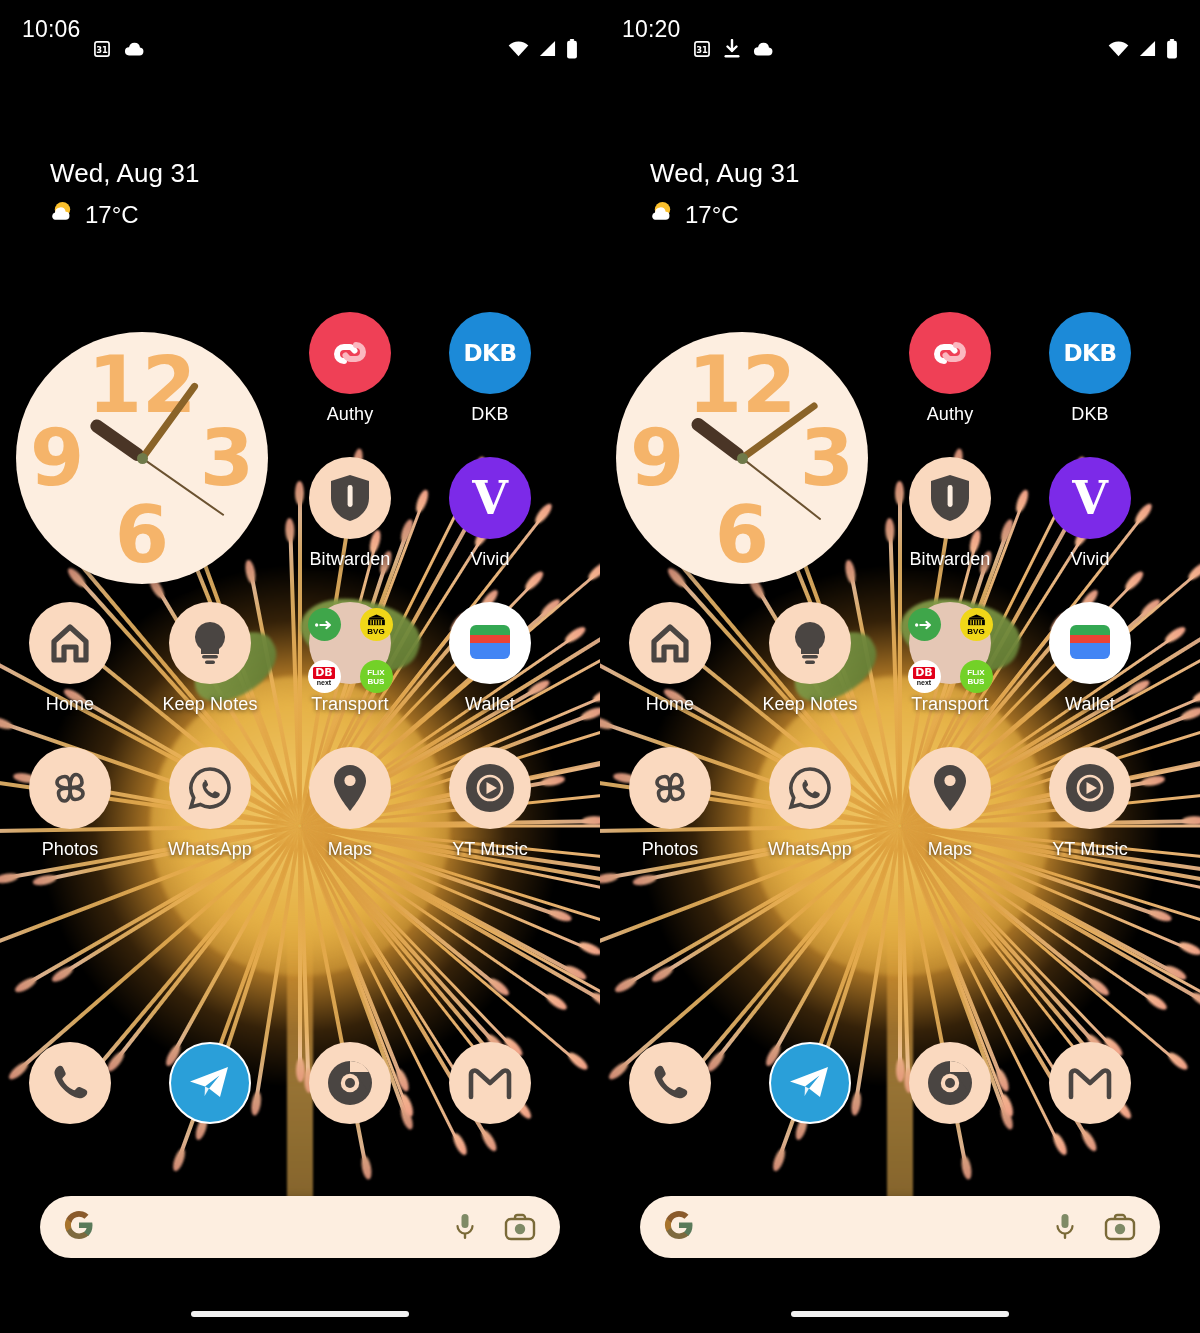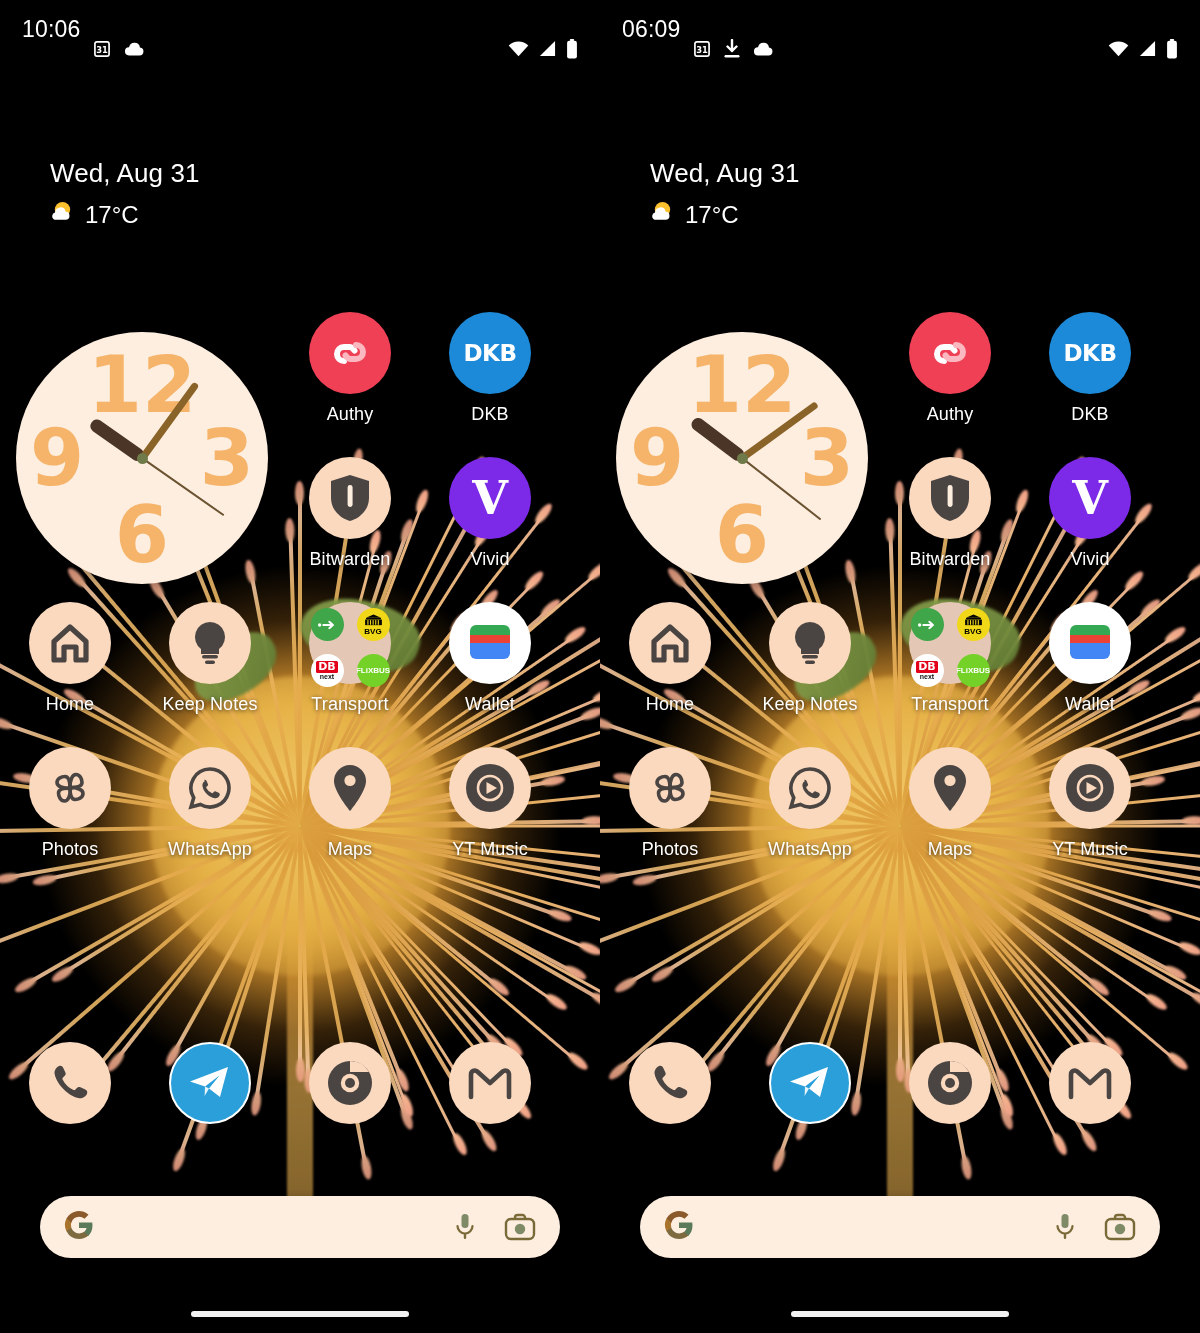--- a/index.html
+++ b/index.html
@@ -105,26 +105,26 @@
   .cell { width:140px; display:flex; flex-direction:column; align-items:center; }
   .cell.blank { visibility:hidden; }
   .appicon { width:82px; height:82px; border-radius:50%; display:flex; align-items:center; justify-content:center; position:relative; }
   .themed { background:#fad9bf; }
   .label {
     margin-top:10px; font-size:18px; color:#fff; letter-spacing:.1px;
     text-shadow:0 1px 4px rgba(0,0,0,.75); white-space:nowrap;
   }
 
   
-  .folder { background:#e5c7b5; padding:6px; display:grid; grid-template-columns:1fr 1fr; gap:13px; }
+  .folder { background:#e5c7b5; padding:6px; display:grid; grid-template-columns:1fr 1fr; gap:19px; }
   .mini { width:33px; height:33px; border-radius:50%; display:flex; align-items:center; justify-content:center; font-weight:800; overflow:hidden; }
   .mini.jelbi { background:#3fa64a; }
   .mini.bvg { background:#f0d718; color:#000; flex-direction:column; font-size:8px; }
   .mini.db { background:#fff; flex-direction:column; }
-  .mini.flix { background:#73d128; color:#fff; flex-direction:row; font-size:8px; line-height:9px; }
+  .mini.flix { background:#73d128; color:#fff; flex-direction:column; font-size:8px; line-height:9px; }
 
   
   .dock { position:absolute; left:0; right:0; top:1042px; display:flex; z-index:20; }
   .dock .cell { width:140px; }
 
   
   .searchbar {
     position:absolute; left:40px; right:40px; top:1196px; height:62px;
     background:#fdeee0; border-radius:32px; display:flex; align-items:center;
     padding:0 24px; z-index:20; box-shadow:0 2px 10px rgba(0,0,0,.3);
@@ -599,21 +599,21 @@
           <div class="fil top" style="height: 309px; width: 3px; transform: translate(-50%, 0px) rotate(327.692deg);"></div>
           <div class="fil top" style="height: 362px; width: 3px; transform: translate(-50%, 0px) rotate(333.462deg);"></div>
           <div class="fil top" style="height: 305px; width: 3px; transform: translate(-50%, 0px) rotate(339.231deg);"></div>
         </div>
       <div class="leaf" style="left:300px;top:600px;width:120px;height:70px;transform:rotate(18deg);"></div>
       <div class="leaf" style="left:190px;top:640px;width:90px;height:55px;transform:rotate(-28deg);"></div>
     </div>
 
     <div class="statusbar">
       <div class="sb-left">
-        <span class="sb-time">06:09</span>
+        <span class="sb-time">10:20</span>
         <span class="sb-ic">
           <svg width="20" height="20" viewBox="0 0 24 24">
               <rect x="3.5" y="3.5" width="17" height="17" rx="2.5" fill="none" stroke="#fff" stroke-width="2"></rect>
               <text x="12" y="16.5" font-size="10" font-family="DejaVu Sans" font-weight="700" fill="#fff" text-anchor="middle">31</text>
             </svg>
         </span>
         <span class="sb-ic">
           <svg width="18" height="20" viewBox="0 0 18 20">
               <path d="M9 1v11m0 0 4.5-4.5M9 12 4.5 7.5" fill="none" stroke="#fff" stroke-width="2.4" stroke-linecap="round" stroke-linejoin="round"></path>
               <rect x="1.5" y="16" width="15" height="2.4" rx="1.2" fill="#fff"></rect>

